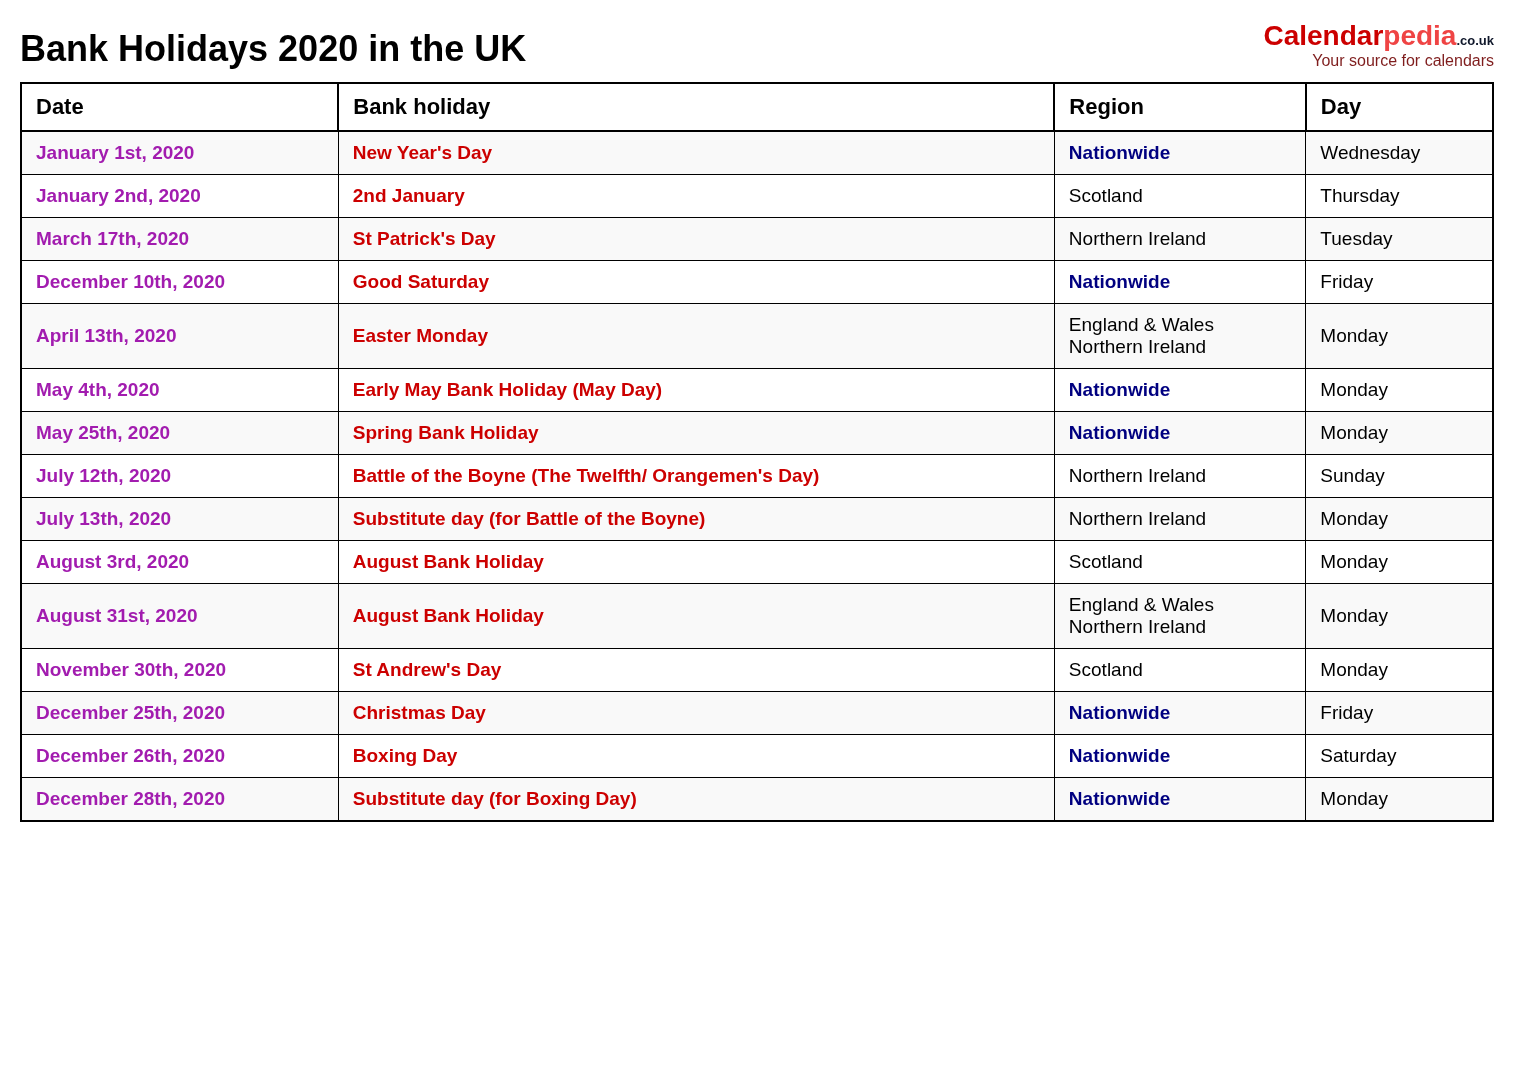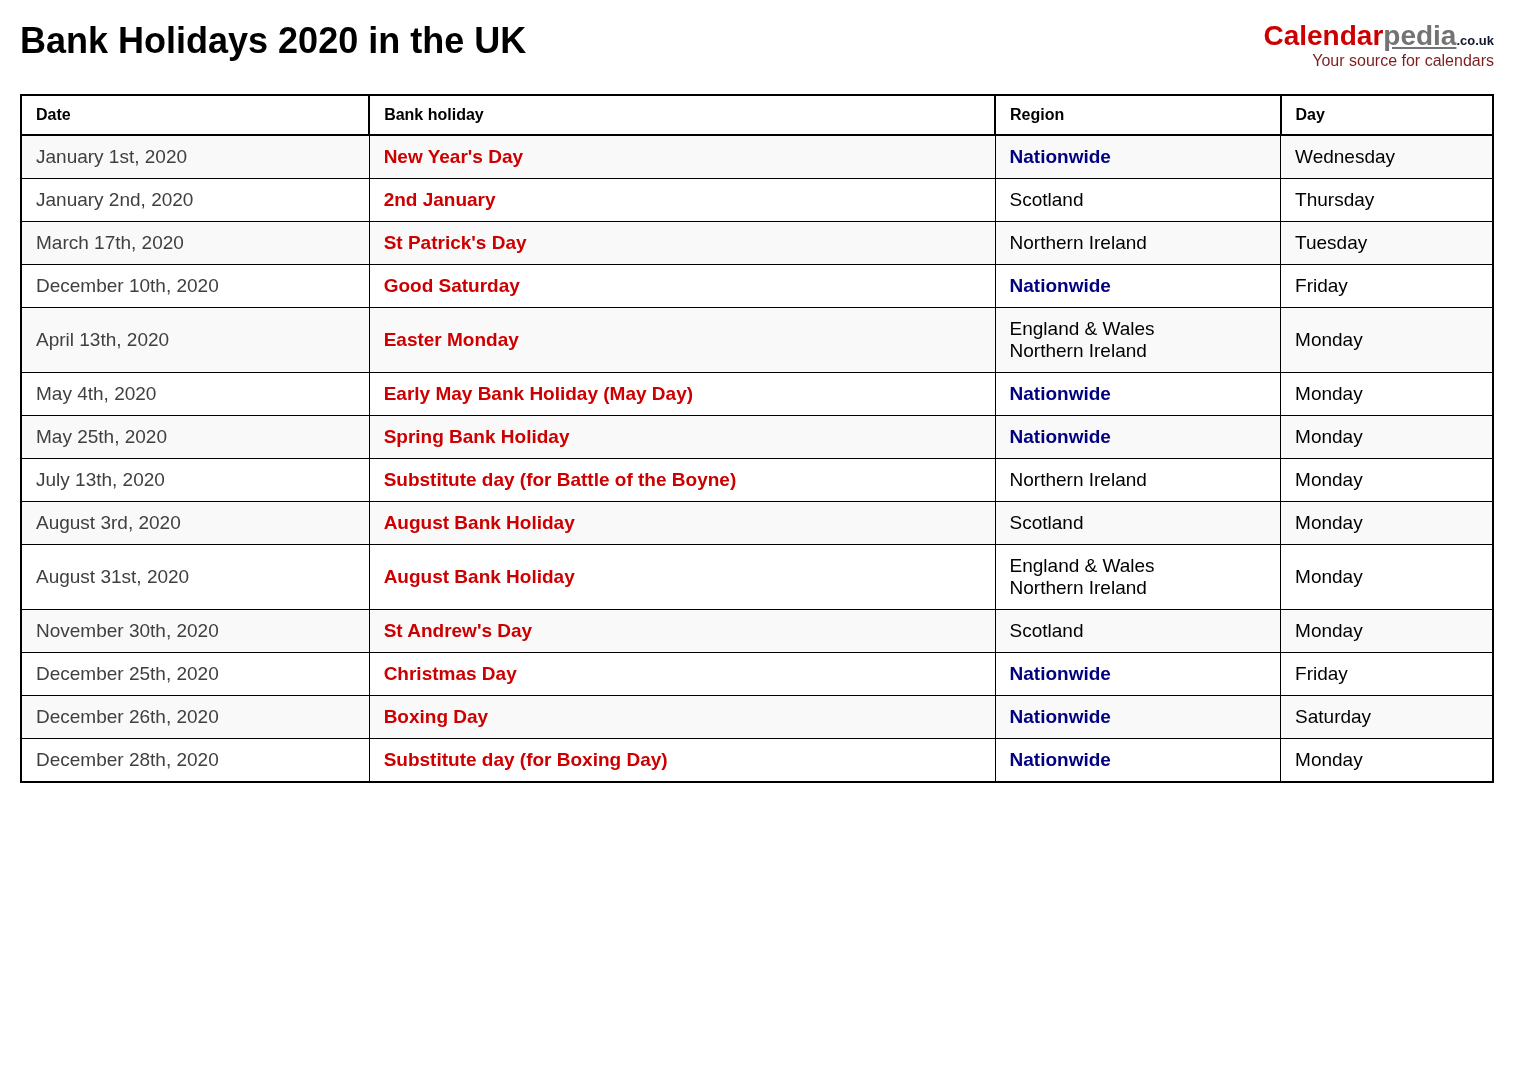--- a/index.html
+++ b/index.html
@@ -6,22 +6,22 @@
     body {
       font-family: Arial, sans-serif;
       background: #fff;
       padding: 20px;
       width: 1514px;
       min-height: 1080px;
     }
     .page-header {
       display: flex;
       justify-content: space-between;
-      align-items: flex-start;
-      margin-bottom: 24px;
+      align-items: flex-end;
+      margin-bottom: 12px;
     }
     .page-title {
       font-size: 36px;
       font-weight: bold;
       color: #000;
     }
     .logo-container {
       display: flex;
       flex-direction: column;
       align-items: flex-end;
@@ -41,33 +41,33 @@
     table {
       width: 100%;
       border-collapse: collapse;
       border: 2px solid #000;
     }
     th {
       background: #fff;
       border: 2px solid #000;
       padding: 10px 14px;
       text-align: left;
-      font-size: 16px;
+      font-size: 22px;
       font-weight: bold;
       color: #000;
     }
     td {
       border: 1px solid #000;
       padding: 10px 14px;
       font-size: 19px;
       vertical-align: middle;
     }
     td.date-col {
-      font-weight: normal;
-      color: #404040;
+      font-weight: bold;
+      color: #a21caf;
       white-space: nowrap;
     }
     td.holiday-col {
       font-weight: bold;
       color: #cc0000;
     }
     td.region-col {
       color: #000;
     }
     td.region-col.nationwide {
@@ -84,21 +84,21 @@
       background: #fff;
     }
   </style>
 </head>
 <body>
 
 <div class="page-header">
   <h1 class="page-title">Bank Holidays 2020 in the UK</h1>
   <div class="logo-container">
     <div class="logo-text">
-      <span>Calendar</span><span style="color:#737373;text-decoration:underline;">pedia</span><span style="font-size:13px;color:#0f172a;">.co.uk</span>
+      <span>Calendar</span><span style="color:#ef4444;">pedia</span><span style="font-size:13px;color:#0f172a;">.co.uk</span>
     </div>
     <div class="logo-subtitle">Your source for calendars</div>
   </div>
 </div>
 
 <table>
   <thead>
     <tr>
       <th>Date</th>
       <th>Bank holiday</th>
@@ -143,20 +143,26 @@
         <td class="region-col nationwide">Nationwide</td>
         <td class="day-col">Monday</td>
       </tr>
       <tr>
         <td class="date-col">May 25th, 2020</td>
         <td class="holiday-col">Spring Bank Holiday</td>
         <td class="region-col nationwide">Nationwide</td>
         <td class="day-col">Monday</td>
       </tr>
       <tr>
+        <td class="date-col">July 12th, 2020</td>
+        <td class="holiday-col">Battle of the Boyne (The Twelfth/ Orangemen's Day)</td>
+        <td class="region-col">Northern Ireland</td>
+        <td class="day-col">Sunday</td>
+      </tr>
+      <tr>
         <td class="date-col">July 13th, 2020</td>
         <td class="holiday-col">Substitute day (for Battle of the Boyne)</td>
         <td class="region-col">Northern Ireland</td>
         <td class="day-col">Monday</td>
       </tr>
       <tr>
         <td class="date-col">August 3rd, 2020</td>
         <td class="holiday-col">August Bank Holiday</td>
         <td class="region-col">Scotland</td>
         <td class="day-col">Monday</td>

